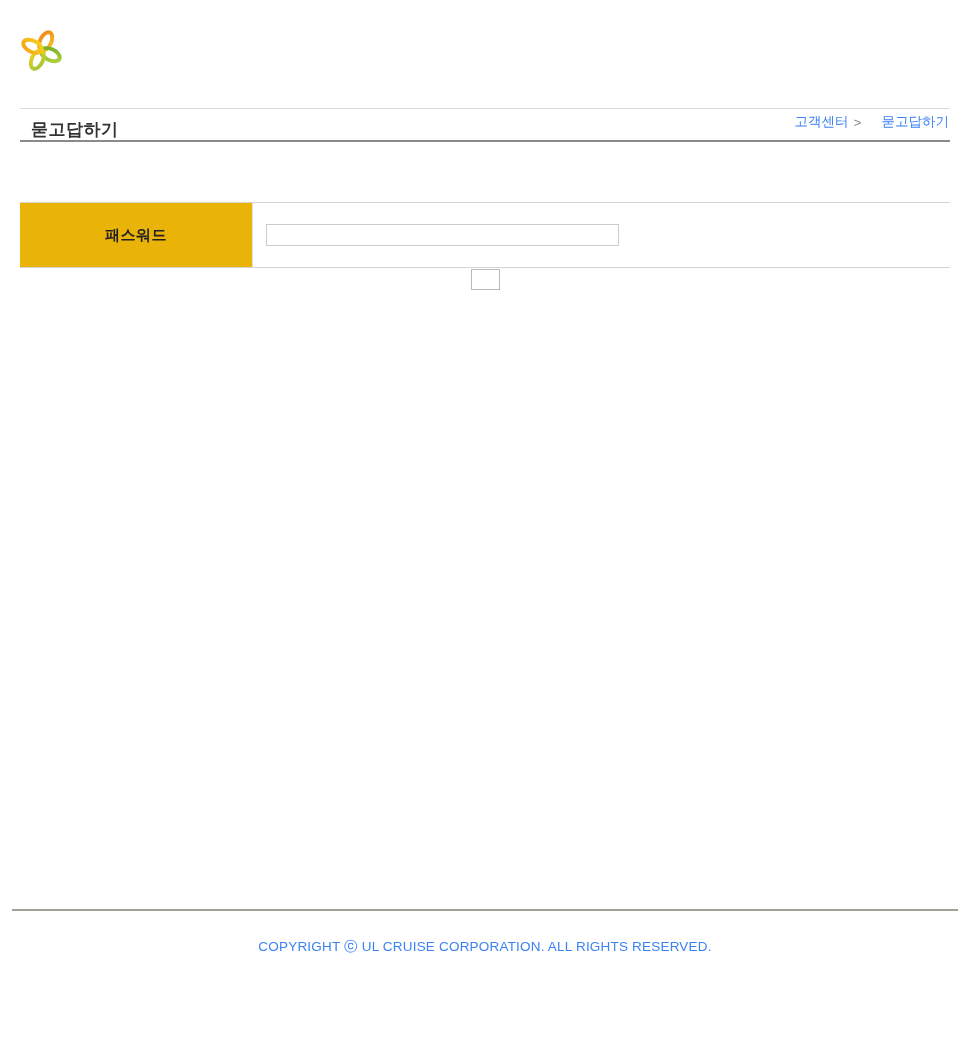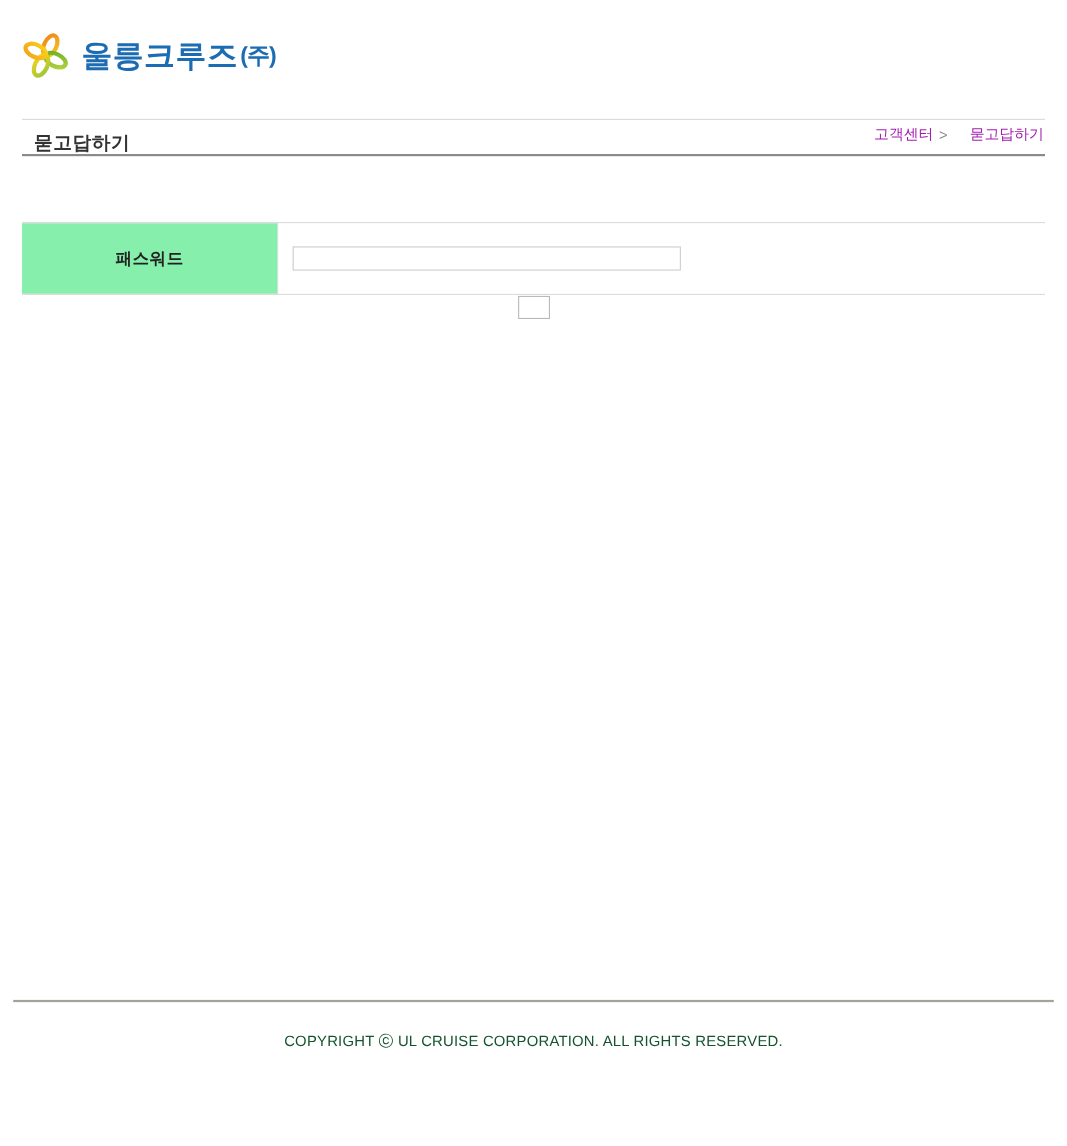--- a/index.html
+++ b/index.html
@@ -39,34 +39,34 @@
   .page-title {
     position: absolute; left: 11px; top: 9px;
     font-size: 17px; font-weight: bold; color: #333333;
     letter-spacing: 0.5px;
   }
   .breadcrumb {
     position: absolute; right: 1px; bottom: 9px;
     font-size: 13.5px; color: #8a8a8a;
     display: flex; align-items: center;
   }
-  .breadcrumb .crumb { color: #a21caf; text-decoration: none; cursor: pointer; }
+  .breadcrumb .crumb { color: #3b82f6; text-decoration: none; cursor: pointer; }
   .breadcrumb .sep { margin: 0 20px 0 5px; color: #8a8a8a; }
 
   
   .pw-table {
     position: absolute; left: 20px; top: 202px;
     width: 930px; height: 66px;
     border-top: 1px solid #d4d4d4;
     border-bottom: 1px solid #d4d4d4;
     display: flex;
   }
   .pw-th {
     width: 233px; height: 100%;
-    background: #86efac;
+    background: #eab308;
     border-right: 1px solid #e2e2e2;
     display: flex; align-items: center; justify-content: center;
     font-size: 15px; font-weight: bold; color: #222222;
     letter-spacing: 0.5px;
   }
   .pw-td {
     flex: 1; height: 100%;
     display: flex; align-items: center;
     padding-left: 13px;
     background: #ffffff;
@@ -91,21 +91,21 @@
 
   
   .footer-line {
     position: absolute; left: 12px; top: 909px;
     width: 946px; height: 2px;
     background: #a3a299;
   }
   .footer-text {
     position: absolute; left: 0; top: 938px;
     width: 970px; text-align: center;
-    font-size: 13.5px; color: #14532d;
+    font-size: 13.5px; color: #3b82f6;
     letter-spacing: 0.2px;
   }
 </style>
 </head>
 <body>
 
 <div class="stage">
 
   <a class="logo">
     <svg class="logo-icon" viewBox="0 0 100 100" aria-hidden="true">
@@ -127,24 +127,20 @@
             <stop offset="1" stop-color="#f7d31e"></stop>
         </linearGradient>
       </defs>
       <g transform="rotate(25 50 50)">
         <ellipse cx="50" cy="27" rx="13" ry="23" fill="none" stroke="url(#gradOrange)" stroke-width="9"></ellipse>
         <ellipse cx="73" cy="50" rx="23" ry="13" fill="none" stroke="url(#gradGreen)" stroke-width="9"></ellipse>
         <ellipse cx="50" cy="73" rx="13" ry="23" fill="none" stroke="url(#gradYellowGreen)" stroke-width="9"></ellipse>
         <ellipse cx="27" cy="50" rx="23" ry="13" fill="none" stroke="url(#gradOrangeYellow)" stroke-width="9"></ellipse>
       </g>
     </svg>
-    <span class="logo-text">
-      <span>울릉크루즈</span>
-        <span class="logo-suffix">(주)</span>
-    </span>
   </a>
 
   <div class="titlebar">
     <h1 class="page-title">묻고답하기</h1>
     <div class="breadcrumb">
       <a class="crumb">고객센터</a>
       <span class="sep">&gt;</span>
       <a class="crumb">묻고답하기</a>
     </div>
   </div>

